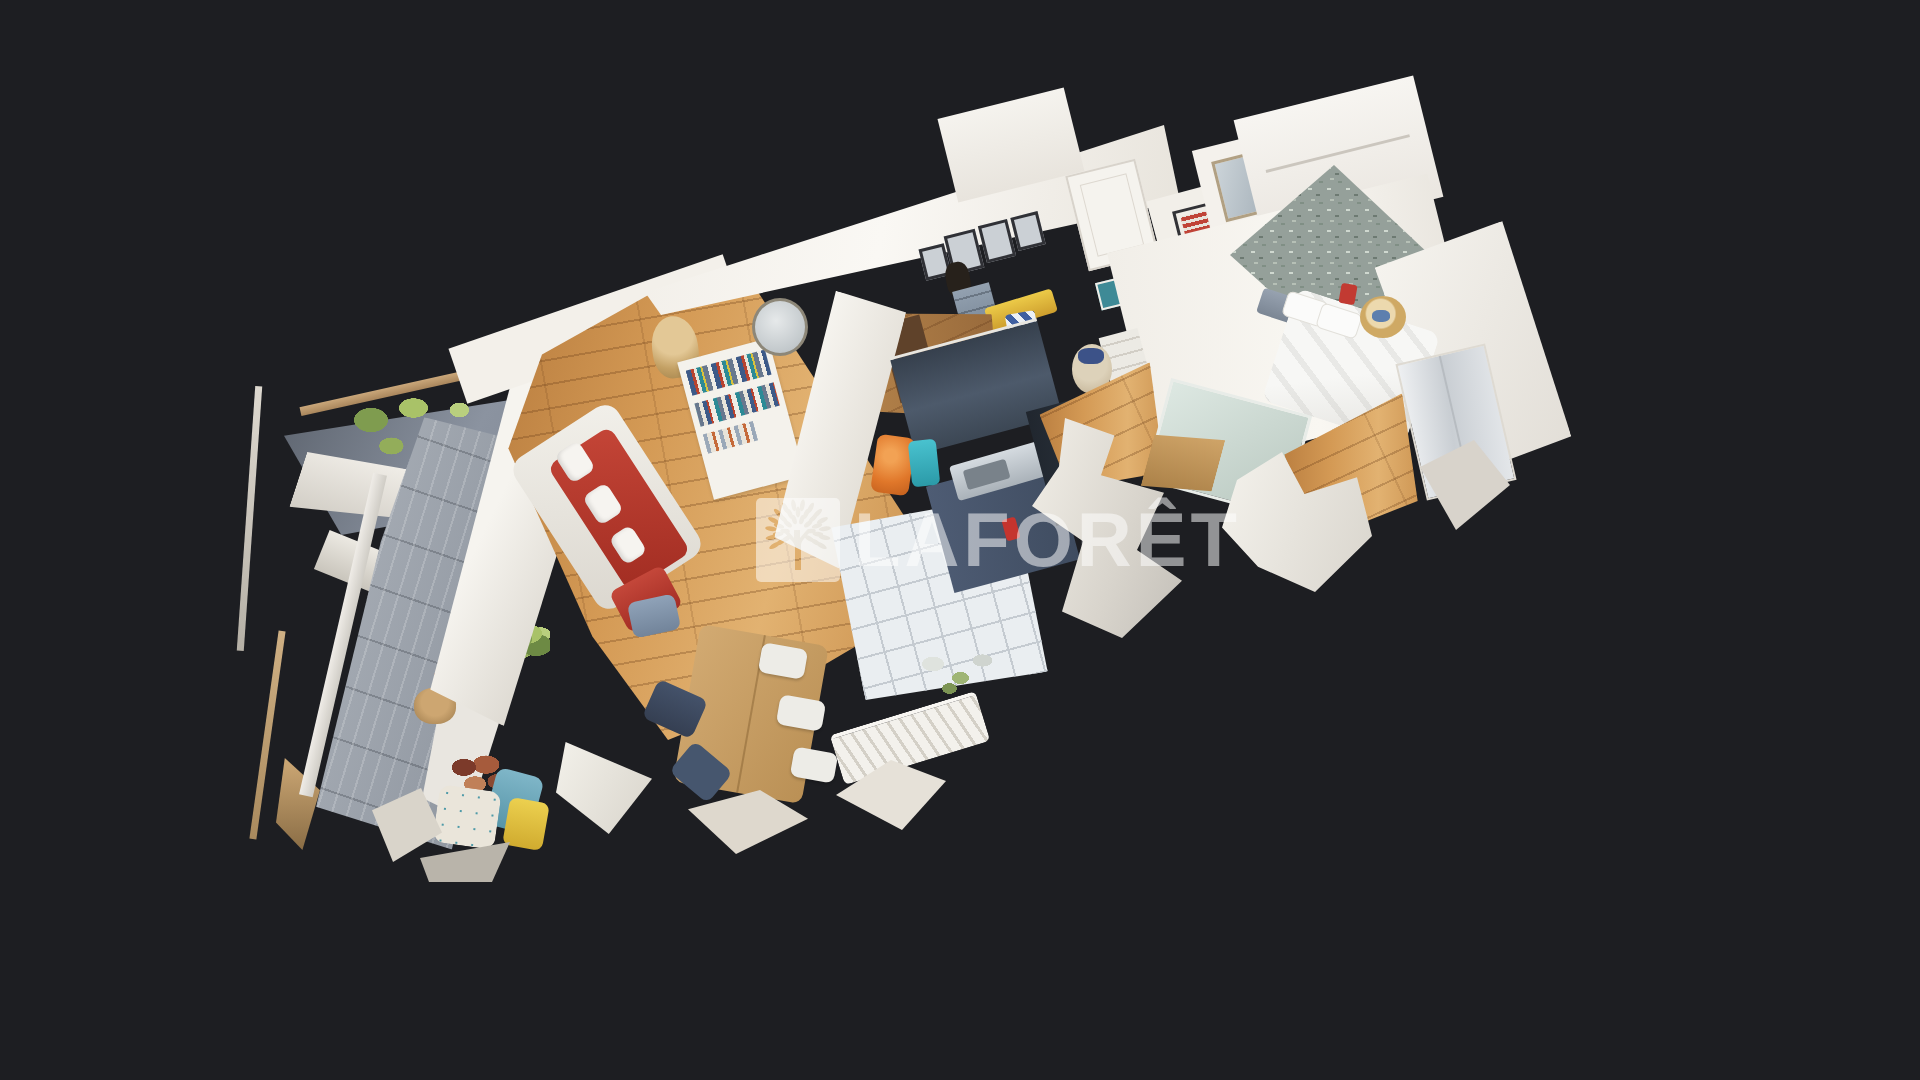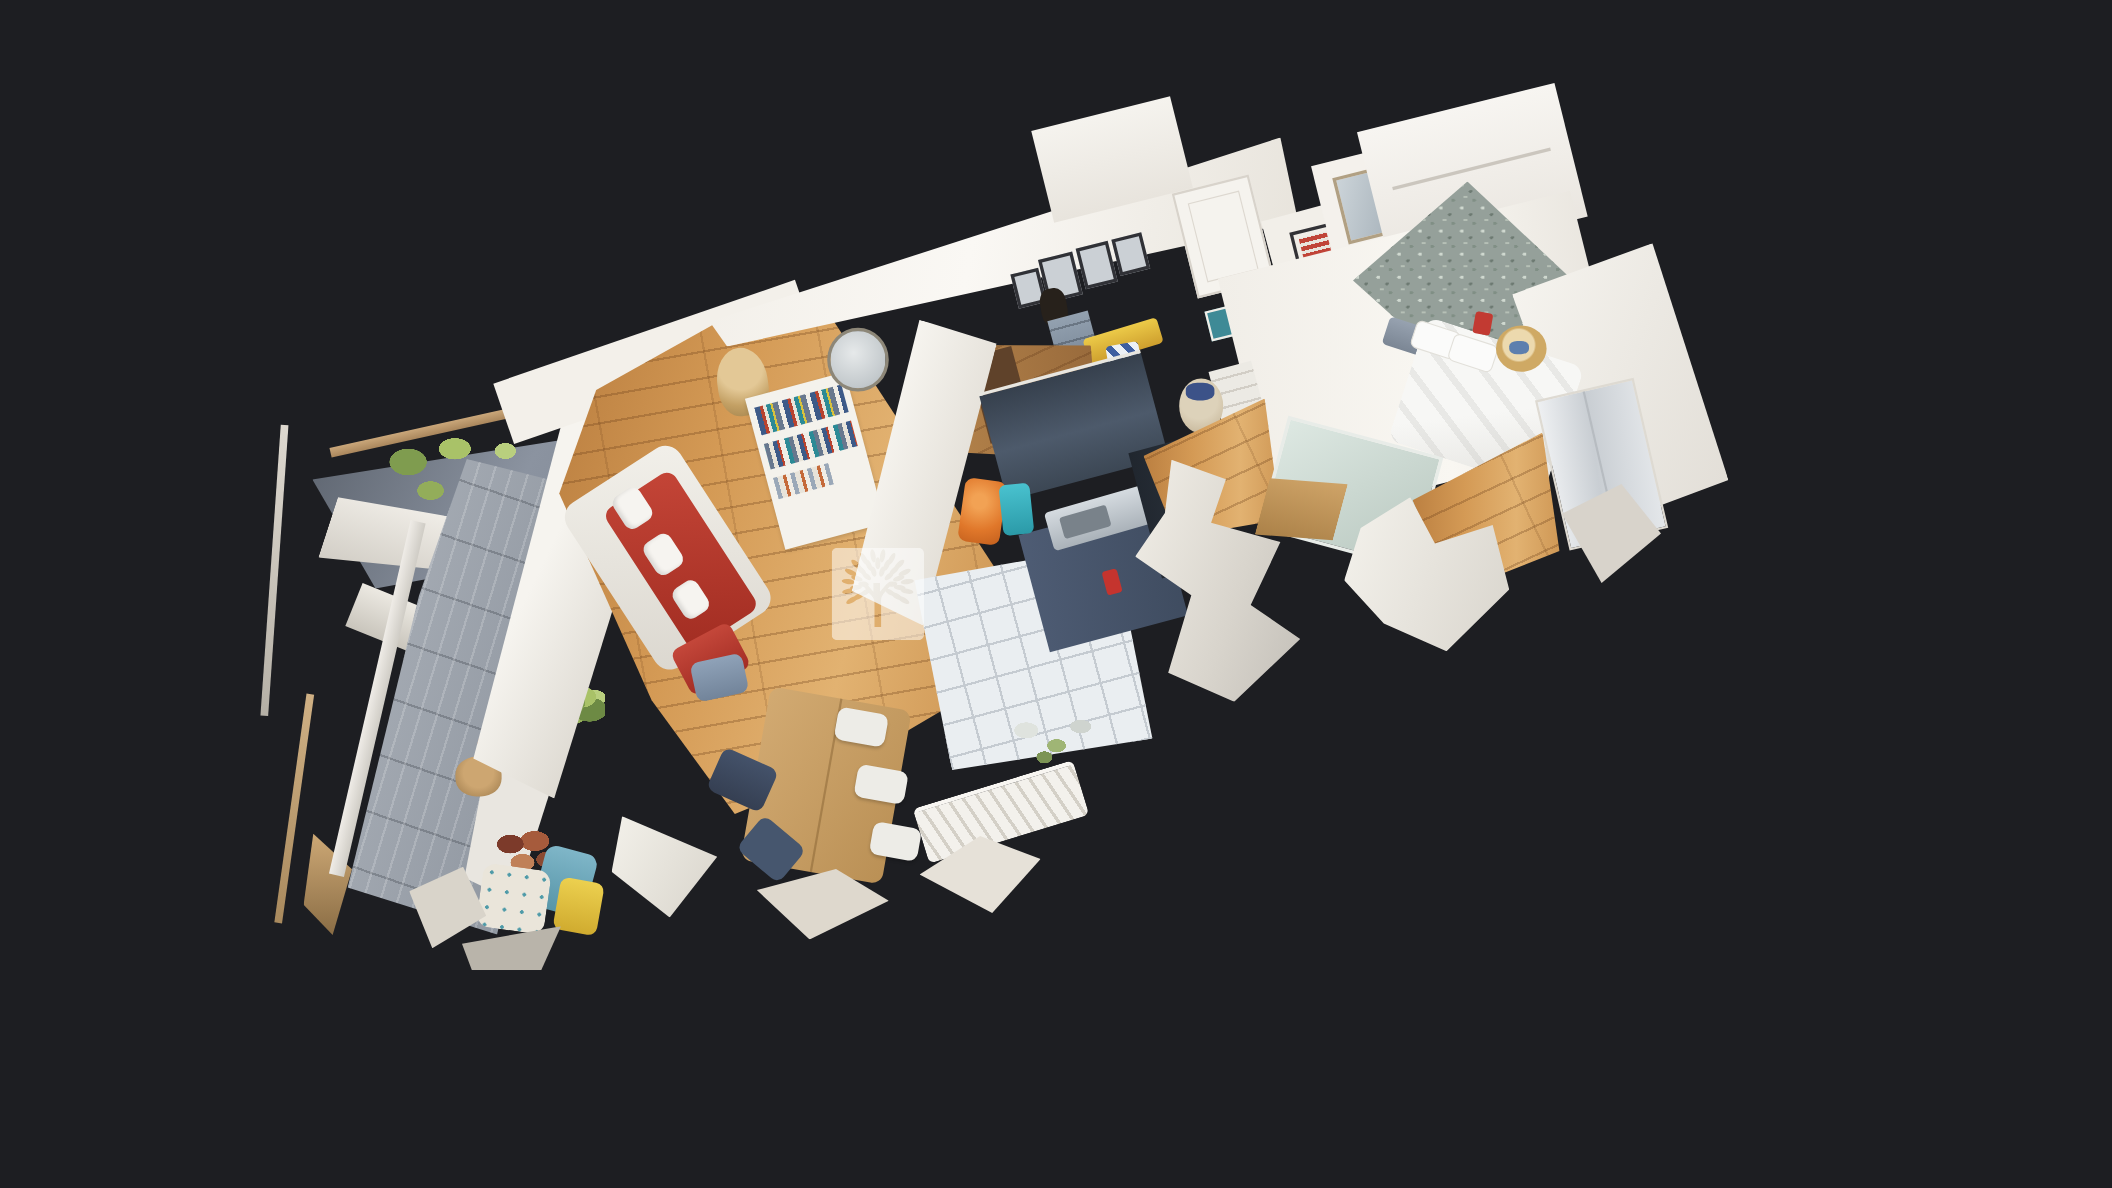--- a/index.html
+++ b/index.html
@@ -207,15 +207,16 @@
                 <ellipse cx="66.39316173448032" cy="22.425300842117537" rx="2.3" ry="6" transform="rotate(64.61538461538461 66.39316173448032 22.425300842117537)"></ellipse>
                 <ellipse cx="68.80313960064746" cy="30.745509633106273" rx="2.3" ry="6" transform="rotate(83.07692307692307 68.80313960064746 30.745509633106273)"></ellipse>
                 <ellipse cx="68.45434760514122" cy="39.400693731953204" rx="2.3" ry="6" transform="rotate(101.53846153846155 68.45434760514122 39.400693731953204)"></ellipse>
                 <ellipse cx="65.38268590217984" cy="47.5" rx="2.3" ry="6" transform="rotate(120 65.38268590217984 47.5)"></ellipse>
               </g>
           </g>
         </mask>
       </defs>
       <rect width="84" height="84" rx="5" fill="#ffffff" fill-opacity="0.52" mask="url(#treeMask)"></rect>
     </svg>
+    <div class="wm-text">LAFORÊT</div>
   </div>
 
 </div>
 
 </body></html>

